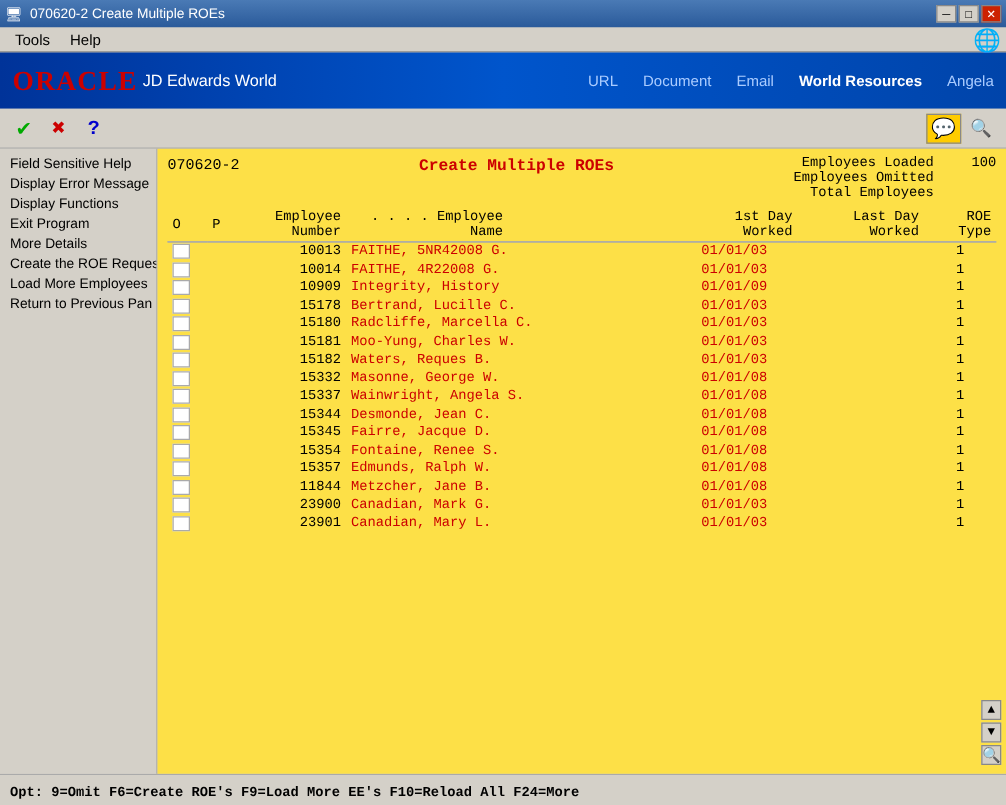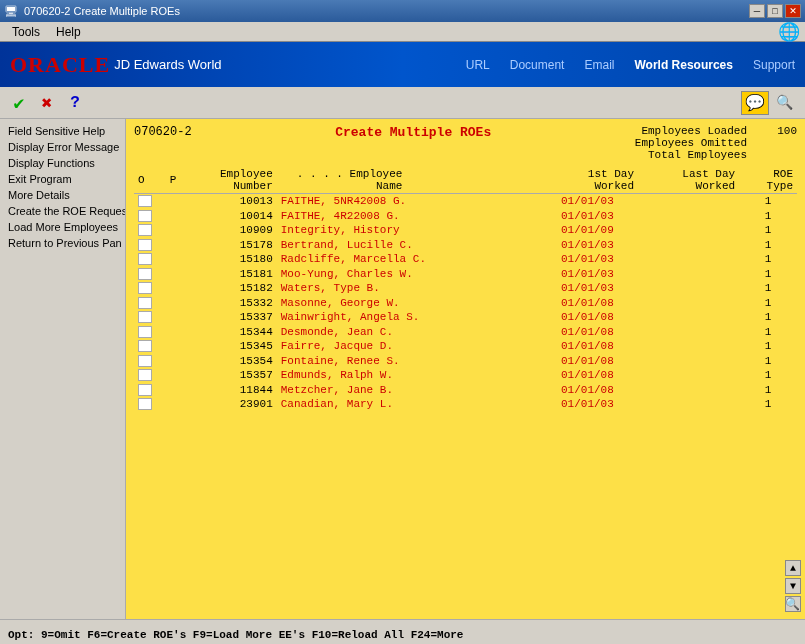--- a/index.html
+++ b/index.html
@@ -208,21 +208,21 @@
 <div id="oracle-header">
   <div id="oracle-logo">
     <span id="oracle-text">ORACLE</span>
     <span id="jde-text">JD Edwards World</span>
   </div>
   <div id="header-nav">
     <a class="nav-link">URL</a>
     <a class="nav-link">Document</a>
     <a class="nav-link">Email</a>
     <a class="nav-link highlight">World Resources</a>
-    <a class="nav-link">Support</a>
+    <a class="nav-link">Angela</a>
   </div>
 </div>
 
 <div id="toolbar">
   <div class="toolbar-btn green">✔</div>
   <div class="toolbar-btn red">✖</div>
   <div class="toolbar-btn blue" style="font-size:16px; font-weight:bold; border:none; background:none; color:#0000cc;">?</div>
   <div class="toolbar-spacer"></div>
   <div class="toolbar-right">
     <div class="chat-icon">💬</div>
@@ -328,21 +328,21 @@
       <td class="col-num">15181</td>
       <td class="col-name">Moo-Yung, Charles W.</td>
       <td class="col-first">01/01/03</td>
       <td class="col-last"></td>
       <td class="col-roe">1</td>
     </tr>
           <tr>
       <td class="col-opt"><input class="row-opt-input" type="text" value="" style=""></td>
       <td class="col-p"></td>
       <td class="col-num">15182</td>
-      <td class="col-name">Waters, Type B.</td>
+      <td class="col-name">Waters, Reques B.</td>
       <td class="col-first">01/01/03</td>
       <td class="col-last"></td>
       <td class="col-roe">1</td>
     </tr>
           <tr>
       <td class="col-opt"><input class="row-opt-input" type="text" value="" style=""></td>
       <td class="col-p"></td>
       <td class="col-num">15332</td>
       <td class="col-name">Masonne, George W.</td>
       <td class="col-first">01/01/08</td>
@@ -393,20 +393,29 @@
       <td class="col-first">01/01/08</td>
       <td class="col-last"></td>
       <td class="col-roe">1</td>
     </tr>
           <tr>
       <td class="col-opt"><input class="row-opt-input" type="text" value="" style=""></td>
       <td class="col-p"></td>
       <td class="col-num">11844</td>
       <td class="col-name">Metzcher, Jane B.</td>
       <td class="col-first">01/01/08</td>
+      <td class="col-last"></td>
+      <td class="col-roe">1</td>
+    </tr>
+          <tr>
+      <td class="col-opt"><input class="row-opt-input" type="text" value="" style=""></td>
+      <td class="col-p"></td>
+      <td class="col-num">23900</td>
+      <td class="col-name">Canadian, Mark G.</td>
+      <td class="col-first">01/01/03</td>
       <td class="col-last"></td>
       <td class="col-roe">1</td>
     </tr>
           <tr>
       <td class="col-opt"><input class="row-opt-input" type="text" value="" style=""></td>
       <td class="col-p"></td>
       <td class="col-num">23901</td>
       <td class="col-name">Canadian, Mary L.</td>
       <td class="col-first">01/01/03</td>
       <td class="col-last"></td>

